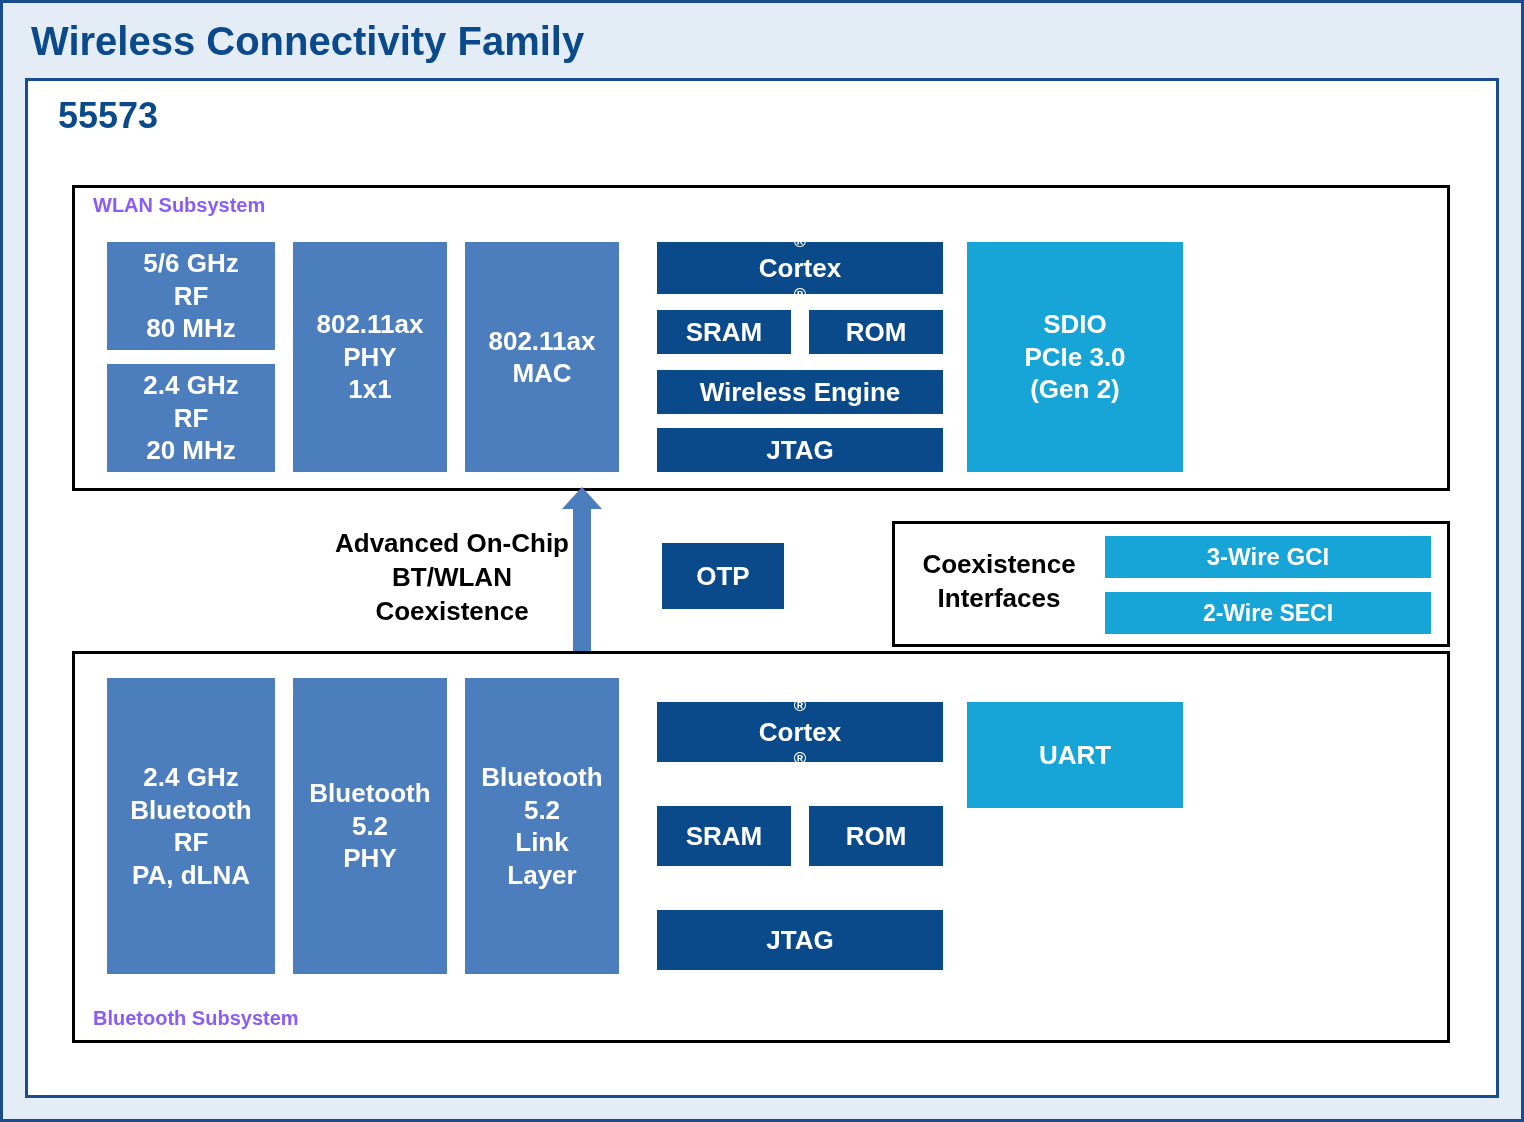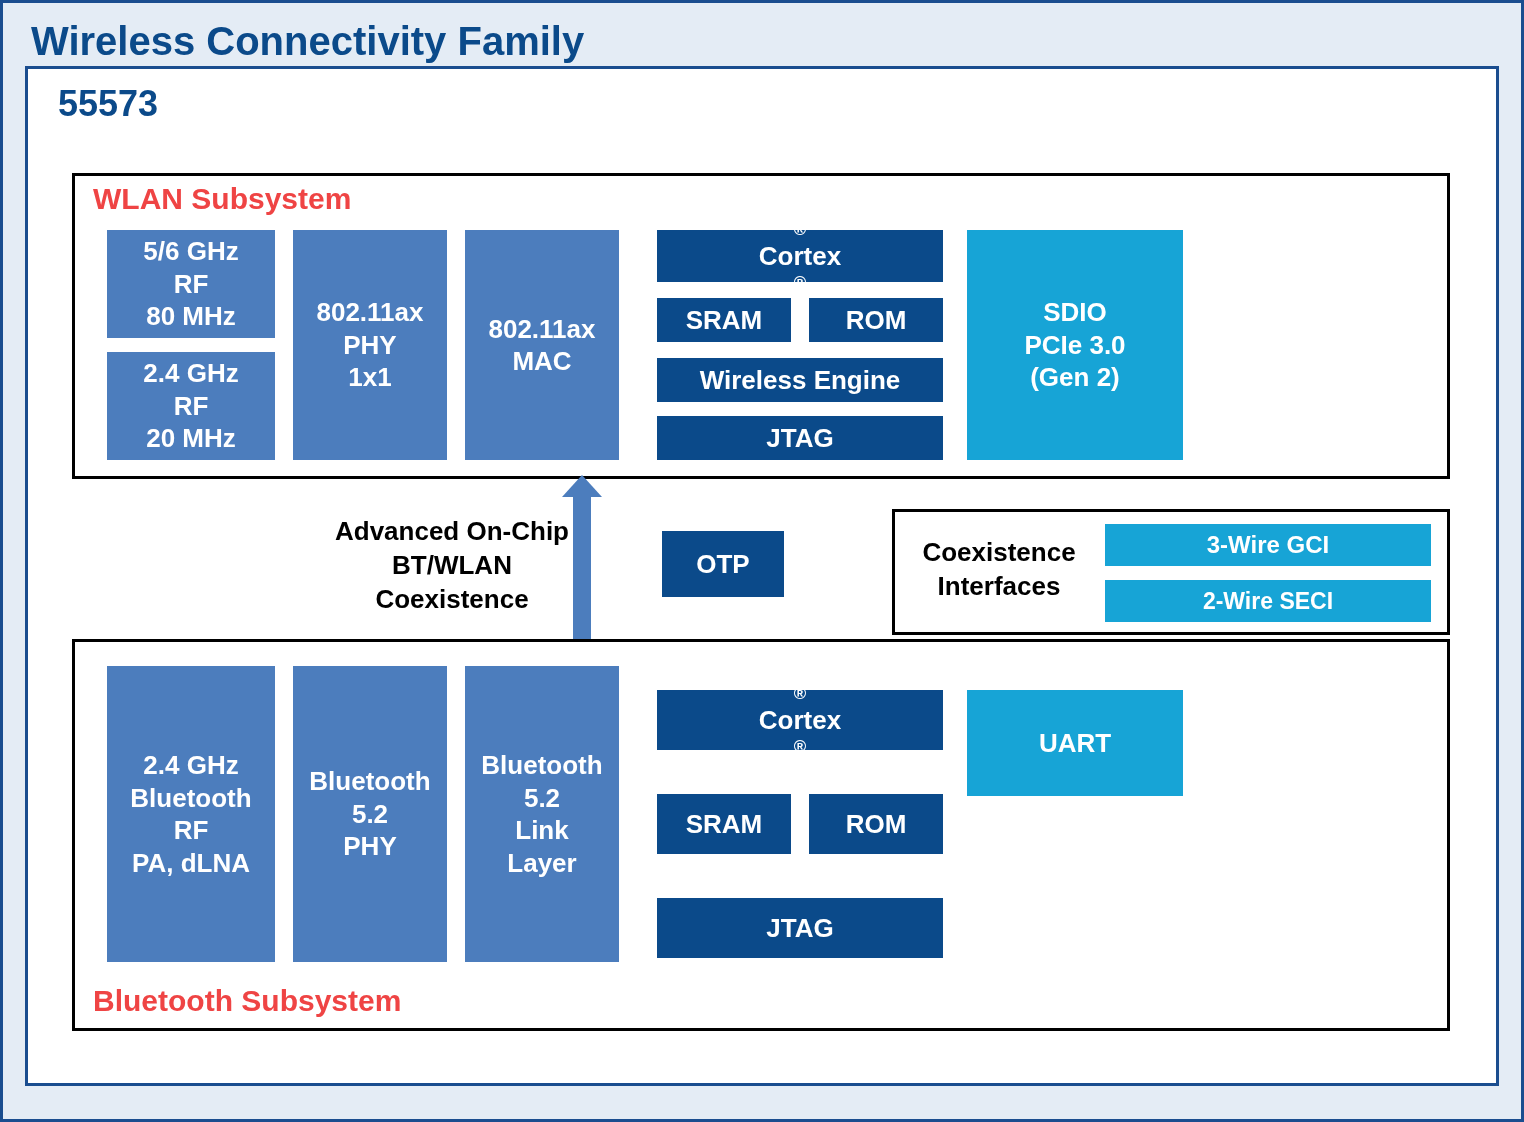--- a/index.html
+++ b/index.html
@@ -13,21 +13,21 @@
     width: 1524px;
     height: 1122px;
     background: #e4ecf5;
     border: 3px solid #1a4d8f;
     padding: 12px 22px 22px 22px;
   }
   .family-title {
     color: #0b4a8a;
     font-size: 40px;
     font-weight: bold;
-    margin: 4px 0 2px 6px;
+    margin: 4px 0 14px 6px;
   }
   .chip-frame {
     background: #fff;
     border: 3px solid #1a4d8f;
     height: 1020px;
     padding: 10px 22px 20px 26px;
     position: relative;
   }
   .chip-id {
     color: #0b4a8a;
@@ -41,23 +41,23 @@
     border: 3px solid #000;
     background: #fff;
     position: absolute;
     left: 44px;
     right: 46px;
   }
   .subsystem.wlan { top: 104px; height: 306px; }
   .subsystem.bt   { top: 570px; height: 392px; }
 
   .sub-title {
-    font-size: 30px;
-    font-weight: bold;
-    color: #ef4444;
+    font-size: 20px;
+    font-weight: bold;
+    color: #8b5cf6;
     position: absolute;
   }
   .wlan .sub-title { top: 6px; left: 18px; }
   .bt   .sub-title { bottom: 10px; left: 18px; }
 
   
   .blk {
     position: absolute;
     display: flex;
     flex-direction: column;

